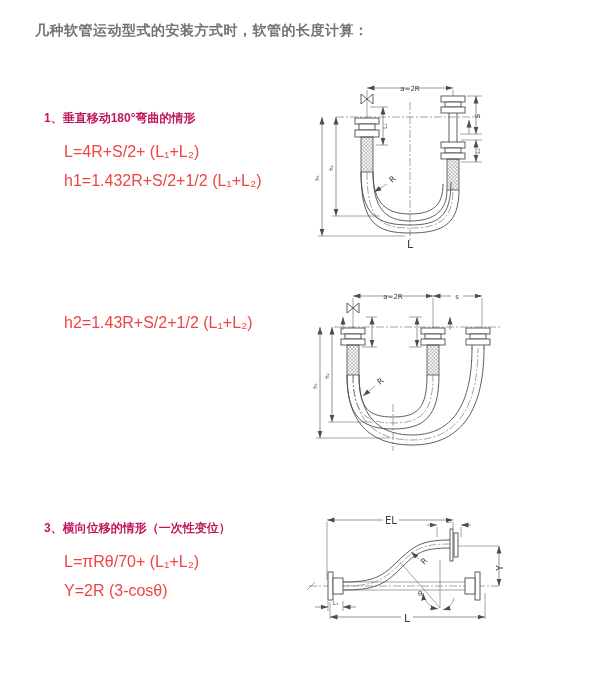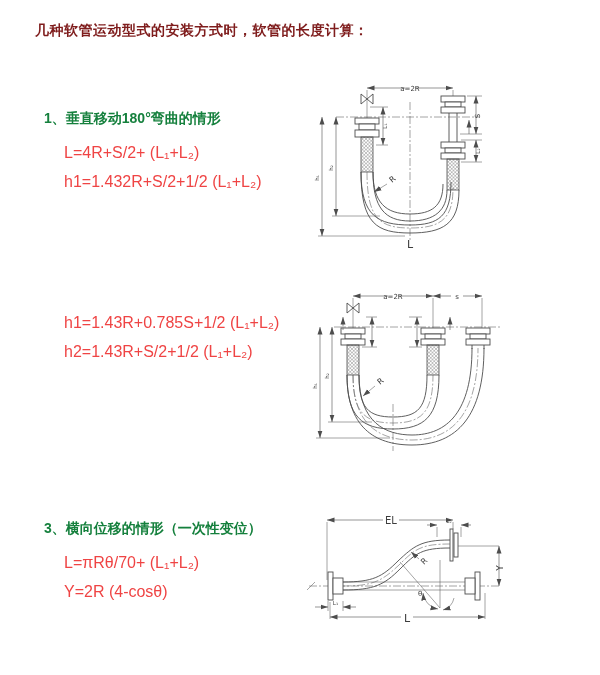--- a/index.html
+++ b/index.html
@@ -7,25 +7,25 @@
     width:600px;height:675px;
     background:#ffffff;
     font-family:"Liberation Sans","DejaVu Sans",sans-serif;
     color:#333;
     position:relative;
     overflow:hidden;
   }
   .page{position:absolute;inset:0;}
   .title{
     position:absolute;left:35px;top:22px;
-    font-size:14px;font-weight:bold;color:#7f1d1d;
+    font-size:14px;font-weight:bold;color:#737373;
     letter-spacing:0.5px;white-space:nowrap;
   }
   .sec{position:absolute;left:44px;width:280px;}
-  .heading{font-size:14px;font-weight:bold;color:#15803d;margin-bottom:10px;white-space:nowrap;}
+  .heading{font-size:12px;font-weight:bold;color:#be185d;margin-bottom:10px;white-space:nowrap;}
   .formula{
     font-size:16px;color:#ef4444;height:29px;line-height:29px;
     padding-left:20px;white-space:nowrap;
   }
   svg{position:absolute;overflow:visible;}
   svg text{fill:#3c3c3c;font-family:"DejaVu Sans","Liberation Sans",sans-serif;}
   .ln{stroke:#4d4d4d;stroke-width:0.9;fill:none;}
   .thin{stroke:#5a5a5a;stroke-width:0.55;fill:none;}
   .dim{stroke:#4d4d4d;stroke-width:0.6;fill:none;}
   .cl{stroke:#5a5a5a;stroke-width:0.55;fill:none;stroke-dasharray:8 2 2 2;}
@@ -39,28 +39,27 @@
 
   <div class="title">几种软管运动型式的安装方式时，软管的长度计算：</div>
 
   <div class="sec" style="top:110px">
     <div class="heading">1、垂直移动180°弯曲的情形</div>
     <div class="formula">L=4R+S/2+ (L₁+L₂)</div>
     <div class="formula">h1=1.432R+S/2+1/2 (L₁+L₂)</div>
   </div>
 
   <div class="sec" style="top:308px">
-    <div class="formula">h1=1.43R+0.785S+1/2 (L₁+L₂)</div>
     <div class="formula">h2=1.43R+S/2+1/2 (L₁+L₂)</div>
   </div>
 
   <div class="sec" style="top:520px">
     <div class="heading">3、横向位移的情形（一次性变位）</div>
     <div class="formula">L=πRθ/70+ (L₁+L₂)</div>
-    <div class="formula">Y=2R (4-cosθ)</div>
+    <div class="formula">Y=2R (3-cosθ)</div>
   </div>
 
   <svg style="left:310px;top:76px" width="260" height="180" viewBox="0 0 260 180">
     <defs>
       <marker id="arw" viewBox="0 0 8 6" markerWidth="8" markerHeight="6" refX="7.5" refY="3" orient="auto-start-reverse" markerUnits="userSpaceOnUse">
         <path d="M0,0.5 L7.5,3 L0,5.5 Z" fill="#4d4d4d"></path>
       </marker>
       <pattern id="hatch" patternUnits="userSpaceOnUse" width="3.5" height="3.5">
         <path d="M0,3.5 L3.5,0 M0,0 L3.5,3.5" stroke="#666" stroke-width="0.4"></path>
       </pattern>

